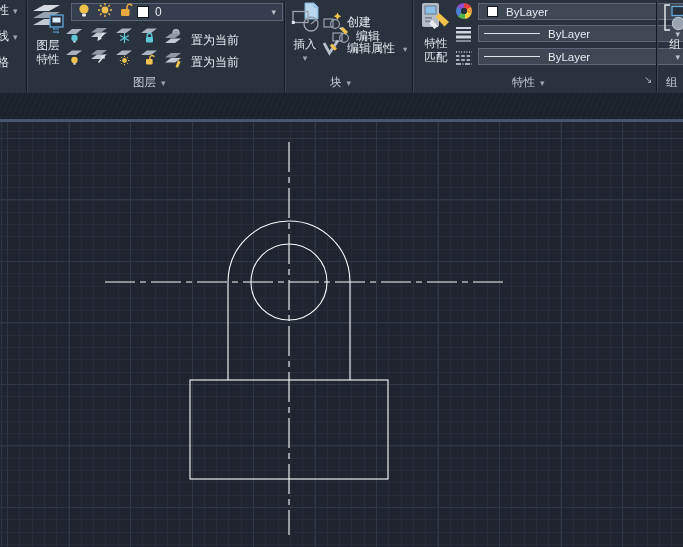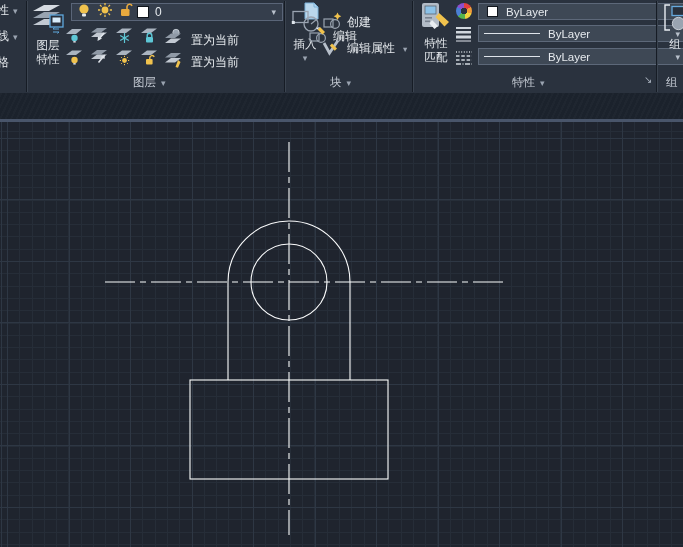--- a/index.html
+++ b/index.html
@@ -242,21 +242,21 @@
       <div class="rowbtn" style="left:322px;top:12px">
         <span>
           <svg width="20" height="18" viewBox="0 0 20 18">
               <rect x="2" y="7" width="9" height="8" fill="none" stroke="#9aa4b1" stroke-width="1.2"></rect>
               <circle cx="13" cy="12" r="4.4" fill="none" stroke="#9aa4b1" stroke-width="1.2"></circle>
               <path d="M15.5 0.5 l1.3 2.5 2.5 1.3 -2.5 1.3 -1.3 2.5 -1.3 -2.5 -2.5 -1.3 2.5 -1.3 z" fill="#f0c24d"></path>
             </svg>
         </span>
         <span>创建</span>
       </div>
-      <div class="rowbtn" style="left:308px;top:26px">
+      <div class="rowbtn" style="left:331px;top:26px">
         <span>
           <svg width="20" height="18" viewBox="0 0 20 18">
               <rect x="2" y="7" width="9" height="8" fill="none" stroke="#9aa4b1" stroke-width="1.2"></rect>
               <circle cx="13" cy="12" r="4.4" fill="none" stroke="#9aa4b1" stroke-width="1.2"></circle>
               <path d="M12 1 L17 6 L14.5 8.5 L9.5 3.5 Z" fill="#f0c24d"></path>
               <path d="M9.5 3.5 L8 2 L12 1 Z" fill="#e8eef4"></path>
             </svg>
         </span>
         <span>编辑</span>
       </div>

